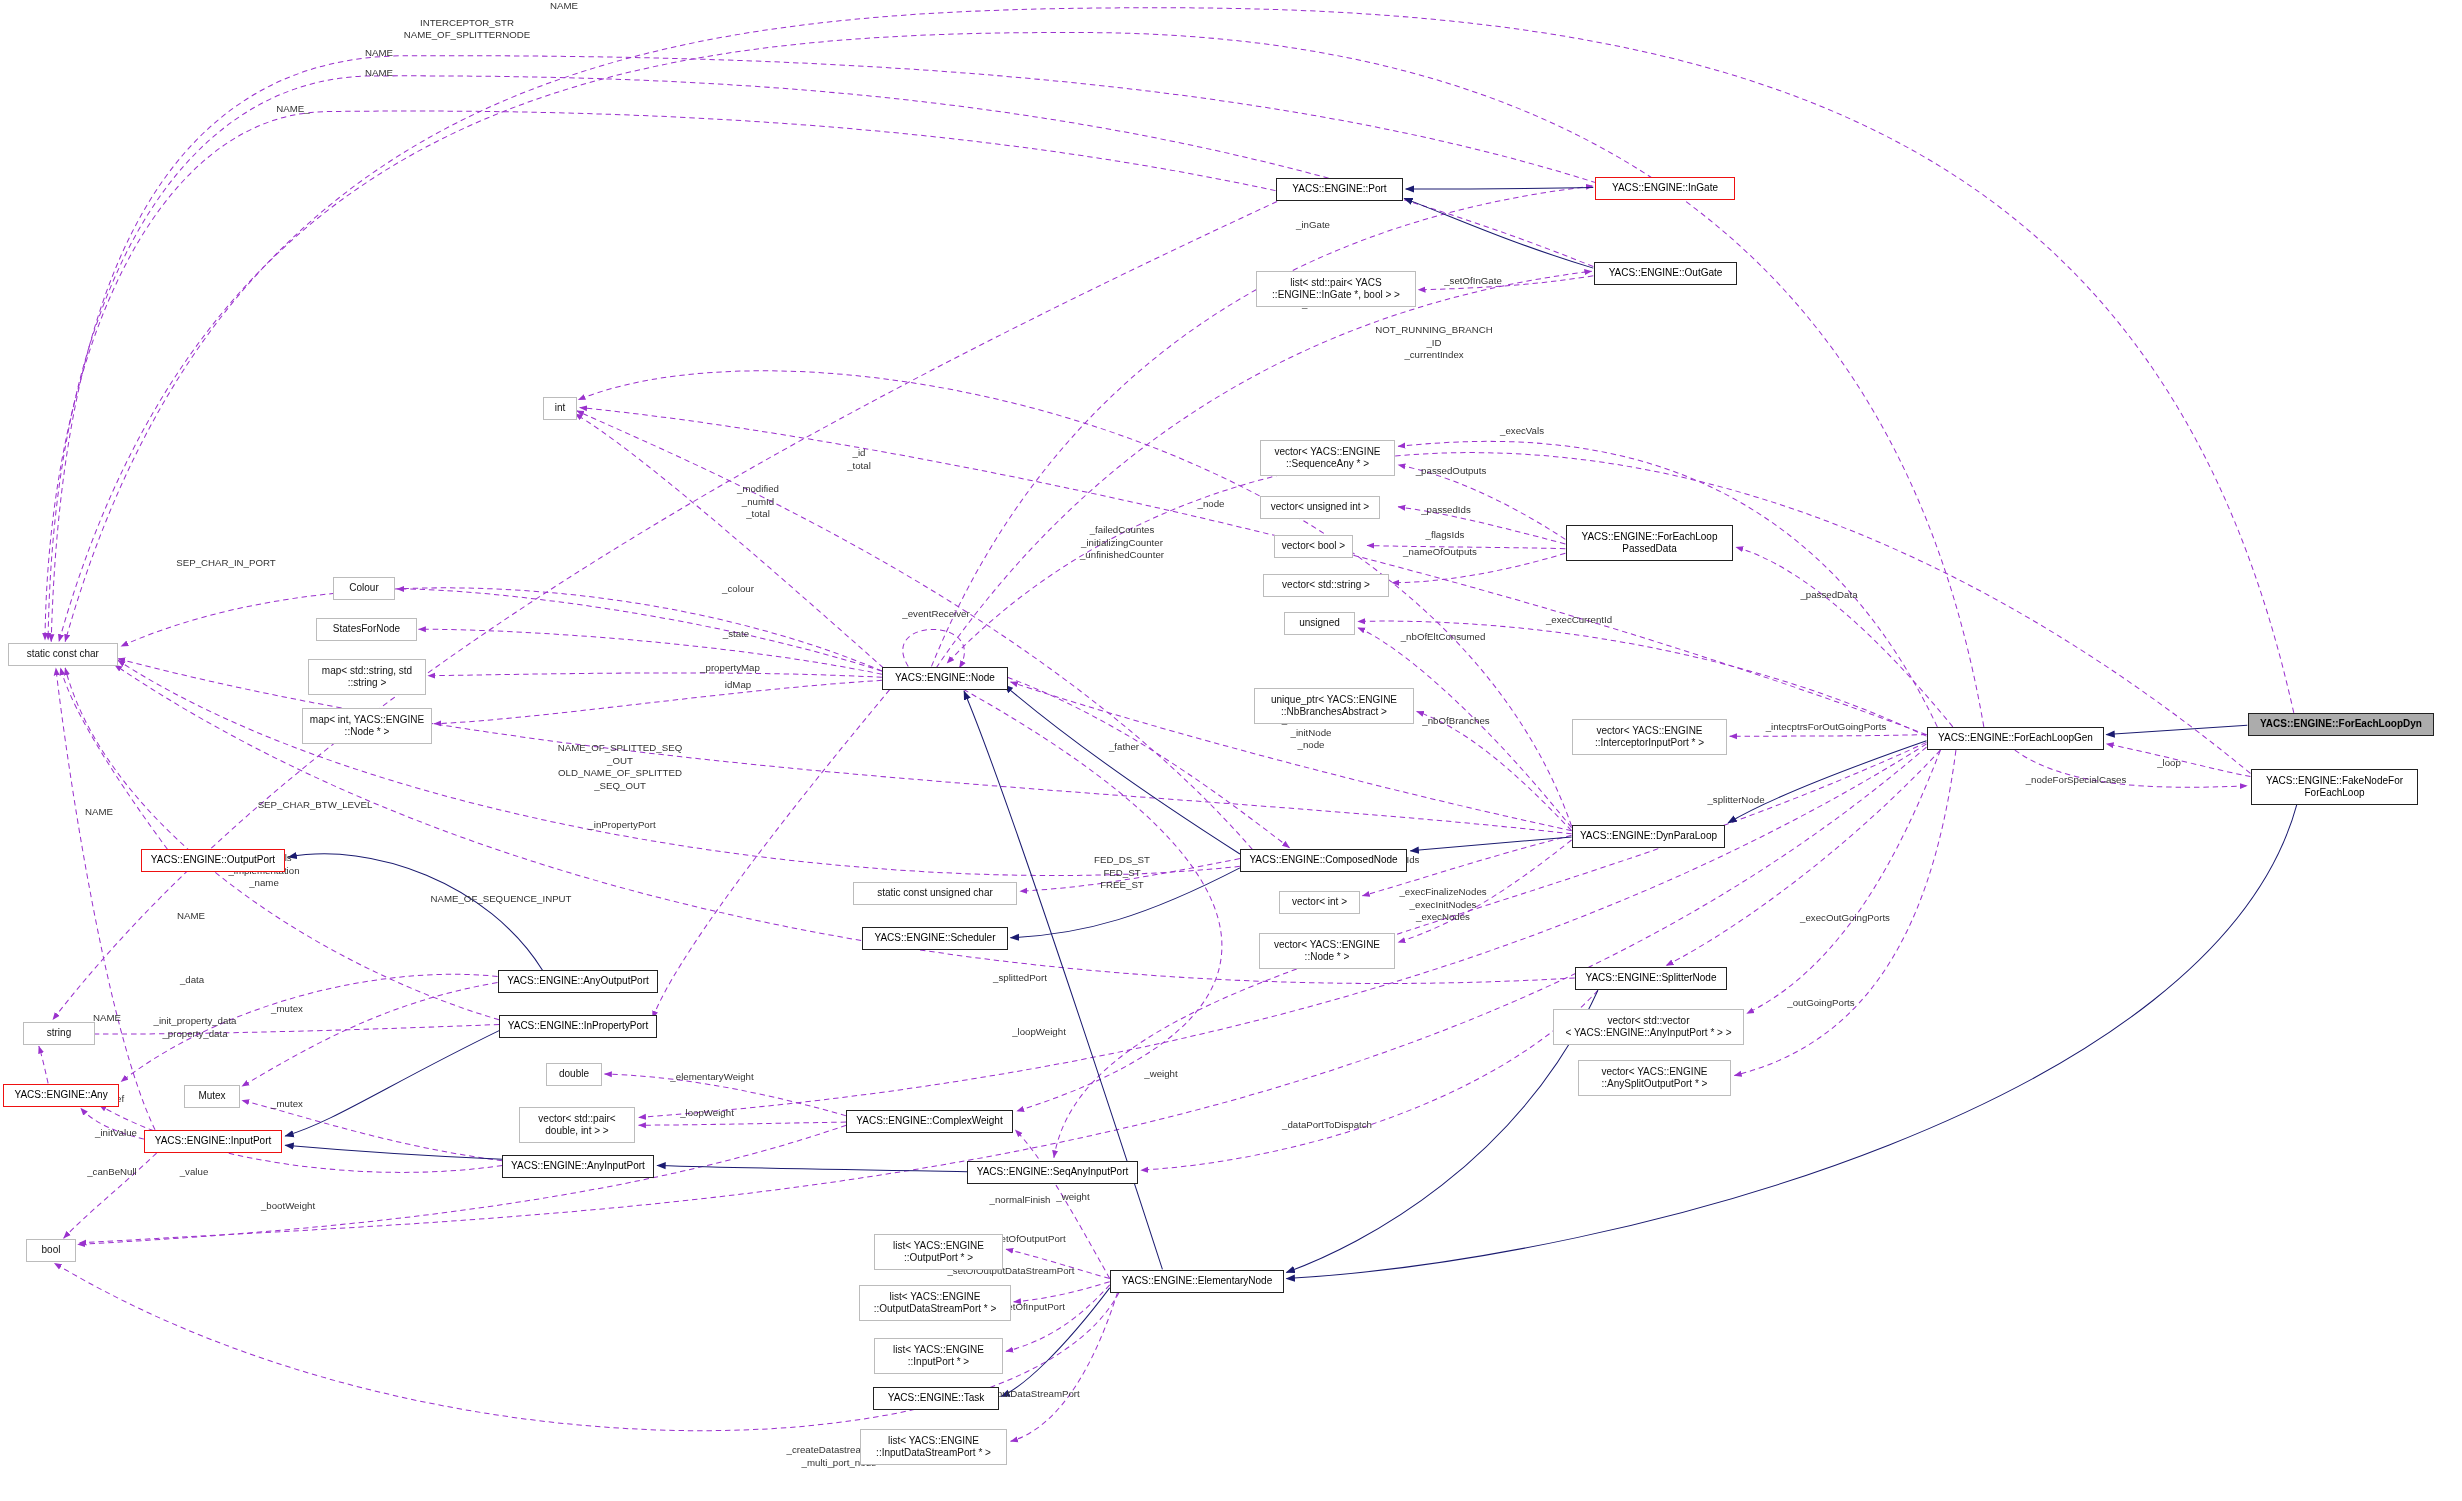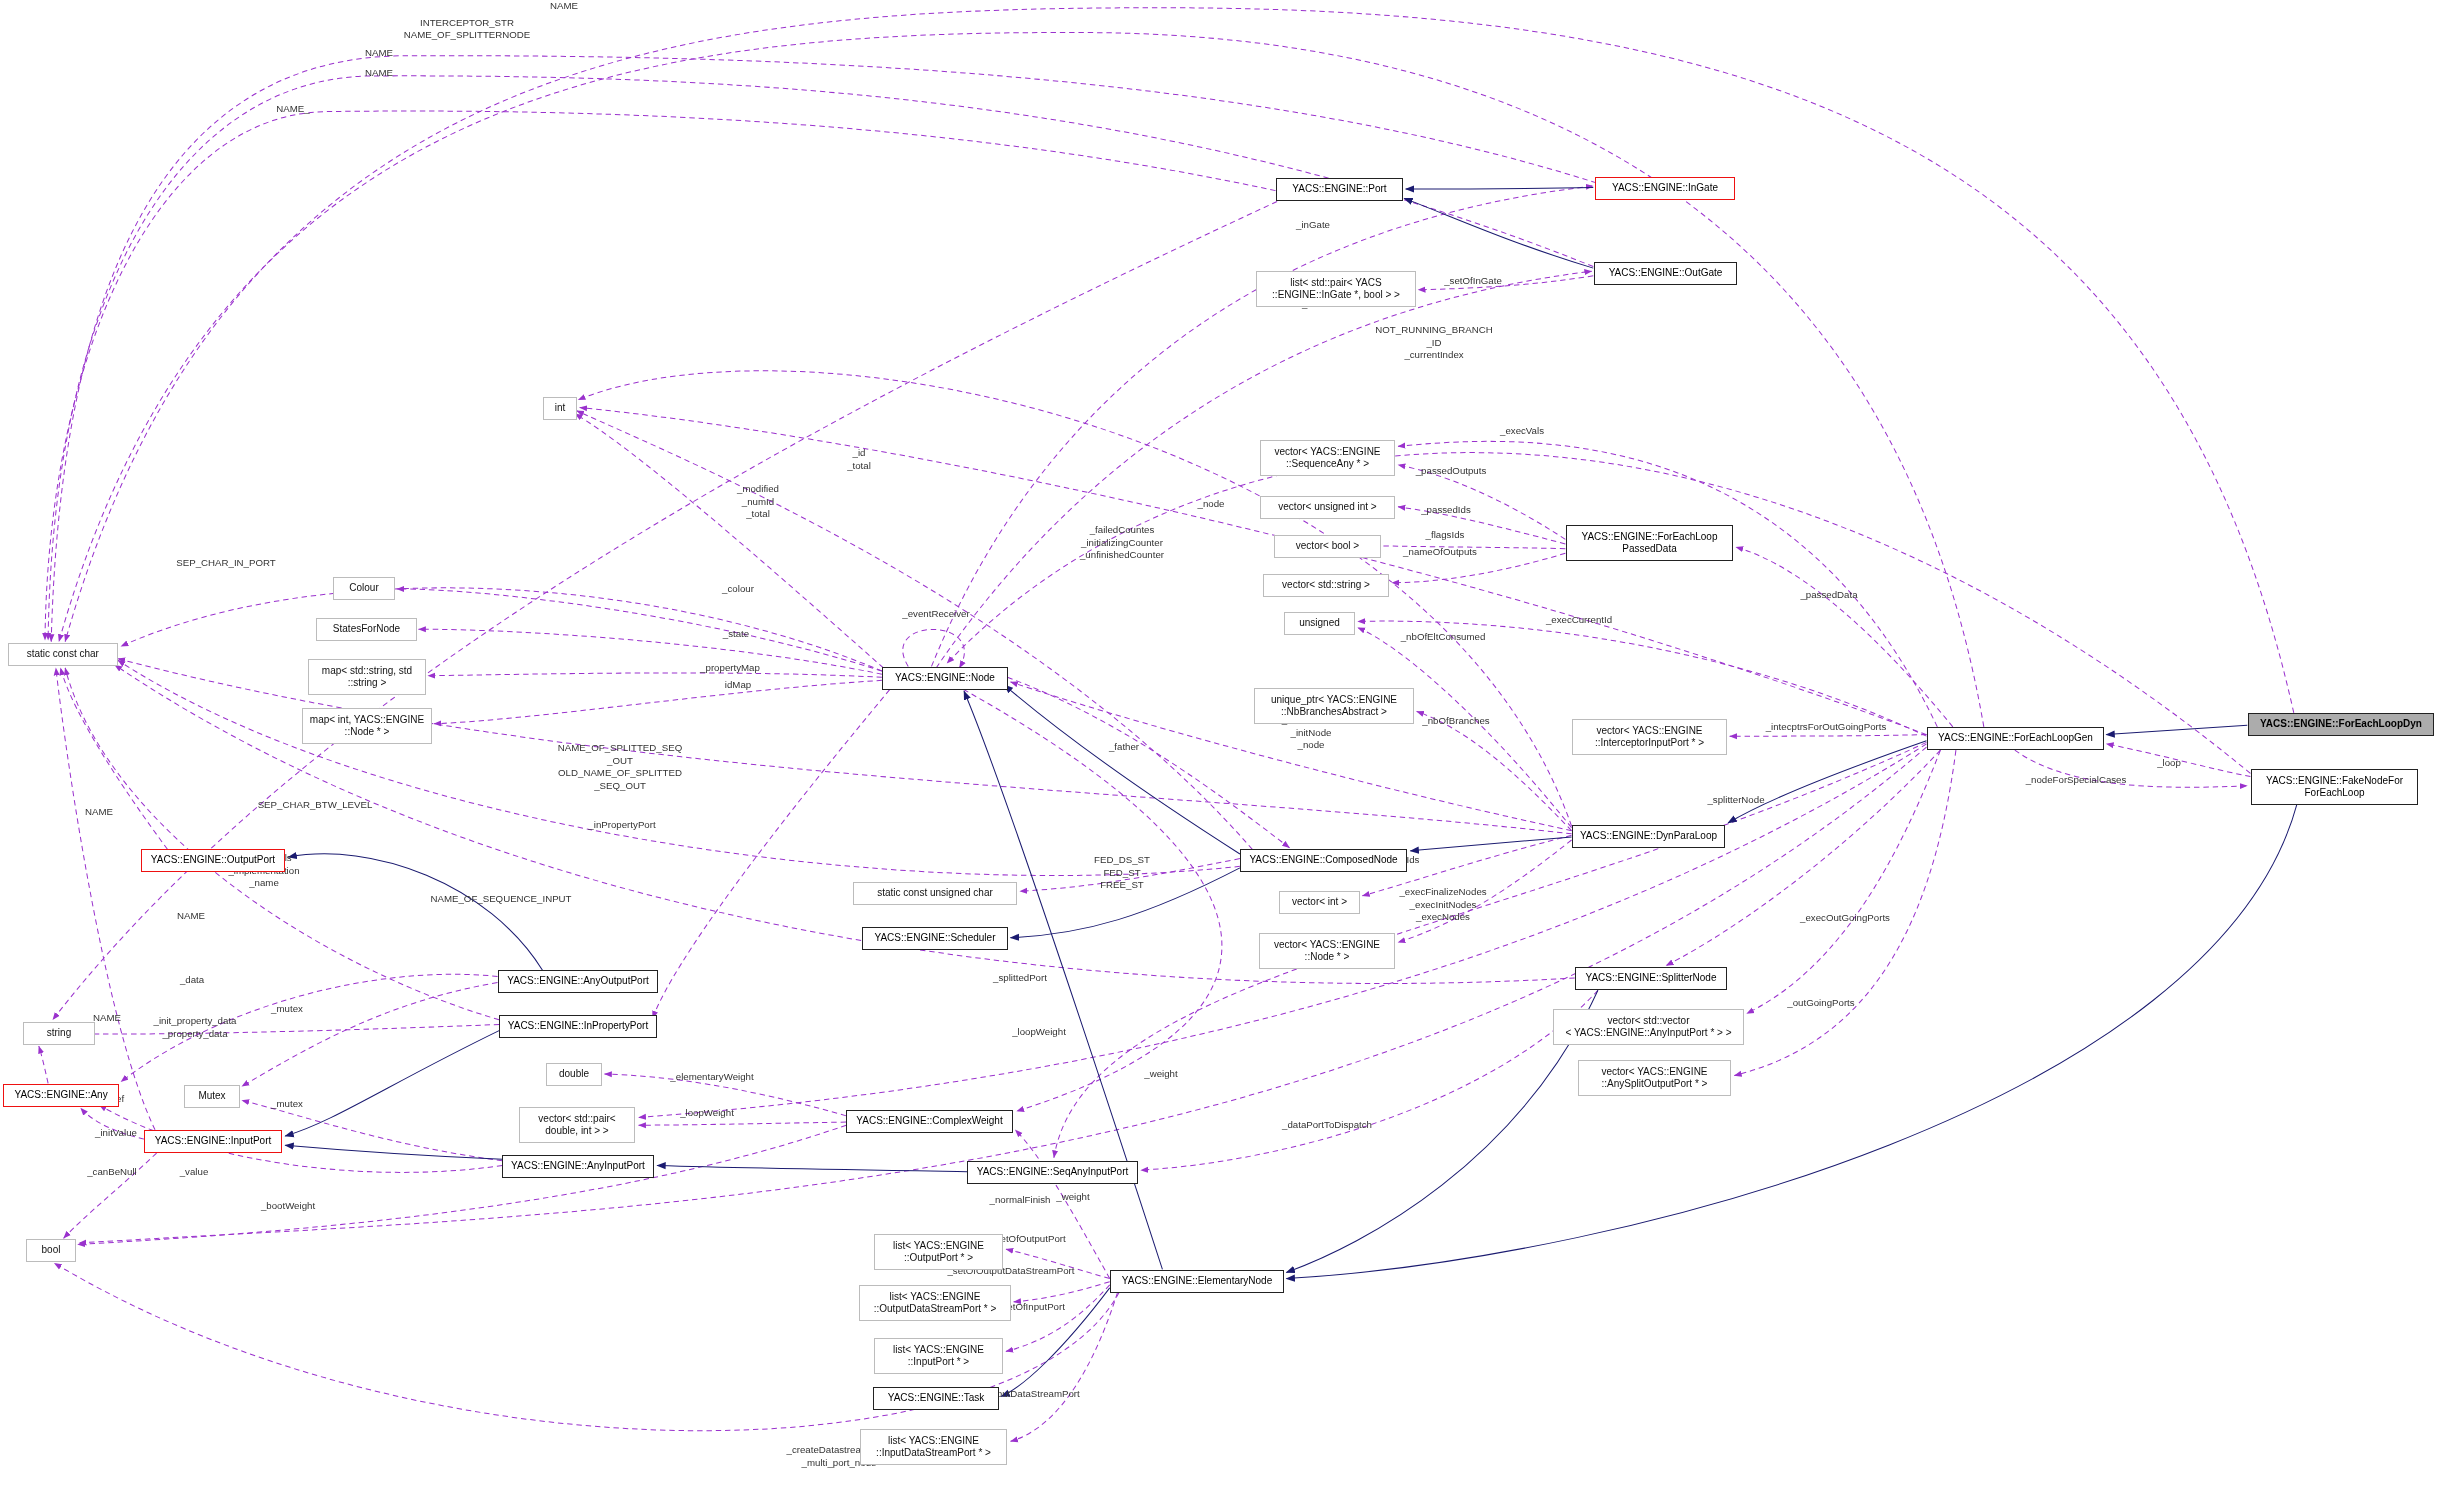--- a/index.html
+++ b/index.html
@@ -316,24 +316,24 @@
         <div>YACS::ENGINE::OutGate</div>
       </div>
       <div class="box n-template" style="left: 1256px; top: 271px; width: 160px; min-height: 36px;">
         <div>list&lt; std::pair&lt; YACS</div>
         <div>::ENGINE::InGate *, bool &gt; &gt;</div>
       </div>
       <div class="box n-template" style="left: 1260px; top: 440px; width: 135px; min-height: 36px;">
         <div>vector&lt; YACS::ENGINE</div>
         <div>::SequenceAny * &gt;</div>
       </div>
-      <div class="box n-template" style="left: 1260px; top: 496px; width: 135px; min-height: 23px;">
+      <div class="box n-template" style="left: 1260px; top: 496px; width: 120px; min-height: 23px;">
         <div>vector&lt; unsigned int &gt;</div>
       </div>
-      <div class="box n-template" style="left: 1274px; top: 535px; width: 107px; min-height: 23px;">
+      <div class="box n-template" style="left: 1274px; top: 535px; width: 79px; min-height: 23px;">
         <div>vector&lt; bool &gt;</div>
       </div>
       <div class="box n-template" style="left: 1263px; top: 574px; width: 126px; min-height: 23px;">
         <div>vector&lt; std::string &gt;</div>
       </div>
       <div class="box n-template" style="left: 1284px; top: 612px; width: 71px; min-height: 23px;">
         <div>unsigned</div>
       </div>
       <div class="box n-template" style="left: 1254px; top: 688px; width: 160px; min-height: 36px;">
         <div>unique_ptr&lt; YACS::ENGINE</div>

